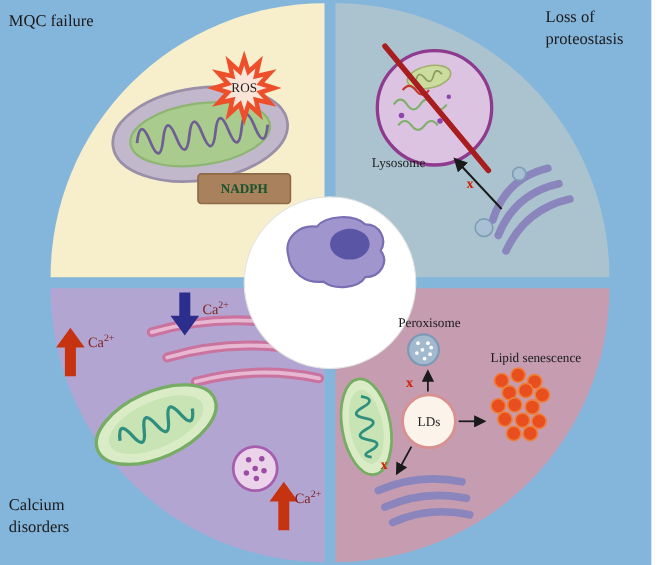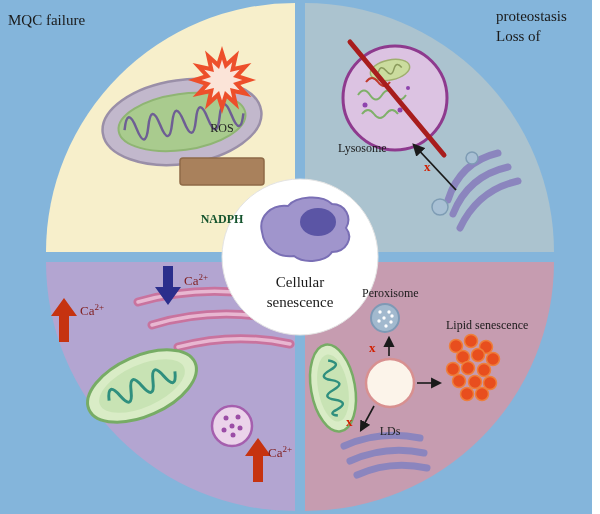--- a/index.html
+++ b/index.html
@@ -8,21 +8,21 @@
     width:592px;height:514px;
     font-family:Liberation Serif, serif;
     overflow:hidden;
     background:#84B5DB;
   }
   .stage svg{position:absolute;left:0;top:0;}
   .lbl{position:absolute;color:#1a1a1a;white-space:nowrap;}
   .title{font-size:15px;line-height:20px;}
   .small{font-size:12px;line-height:14px;}
   .center-title{font-size:15px;line-height:20px;text-align:center;width:140px;}
-  .boxed{display:flex;align-items:center;justify-content:center;text-align:right;margin-top:48px;}
+  .boxed{display:flex;align-items:center;justify-content:center;text-align:right;}
   .nadph{color:#14532d;font-weight:bold;font-size:12px;}
   .ros{font-size:12px;color:#222;}
   .lds{font-size:12px;color:#222;}
   .xmark{color:#D21F00;font-weight:bold;font-size:13px;line-height:13px;}
   .ca{font-size:13px;color:#7f1d1d;}
   .ca sup{font-size:9px;}
 </style>
 </head>
 <body>
 
@@ -148,30 +148,30 @@
   <circle cx="300" cy="257" r="78" fill="#ffffff" stroke="#E3E3E3" stroke-width="1"></circle>
   <g>
     <path d="M262,232 C258,216 272,204 288,206 C296,196 322,194 332,204 C346,204 352,218 346,228 C354,238 346,252 332,252 C326,262 304,264 294,256 C278,258 264,248 262,232 Z" fill="#A095CC" stroke="#7A6FB5" stroke-width="2"></path>
     <ellipse cx="318" cy="222" rx="18" ry="14" fill="#5B55A5"></ellipse>
   </g>
 </svg>
 
 <div class="lbl title" style="left:8px;top:10px;">MQC failure</div>
 
 <div class="lbl title" style="left:496px;top:6px;">
+  <div>Loss of</div>
   <div>proteostasis</div>
-  <div>Loss of</div>
+</div>
+
+<div class="lbl title" style="left:8px;top:450px;">
+  <div>Calcium</div>
+  <div>disorders</div>
 </div>
 
 
-
-<div class="lbl center-title" style="left:230px;top:272px;">
-  <div>Cellular</div>
-  <div>senescence</div>
-</div>
 
 <div class="lbl ros boxed" style="left:200px;top:73px;width:44px;">ROS</div>
 <div class="lbl nadph boxed" style="left:180px;top:158px;width:84px;height:27px;">NADPH</div>
 
 <div class="lbl small" style="left:338px;top:141px;">Lysosome</div>
 <div class="lbl xmark" style="left:424px;top:160px;">x</div>
 
 <div class="lbl ca" style="left:80px;top:302px;"><span>Ca</span><sup>2+</sup></div>
 <div class="lbl ca" style="left:184px;top:272px;"><span>Ca</span><sup>2+</sup></div>
 <div class="lbl ca" style="left:268px;top:444px;"><span>Ca</span><sup>2+</sup></div>

